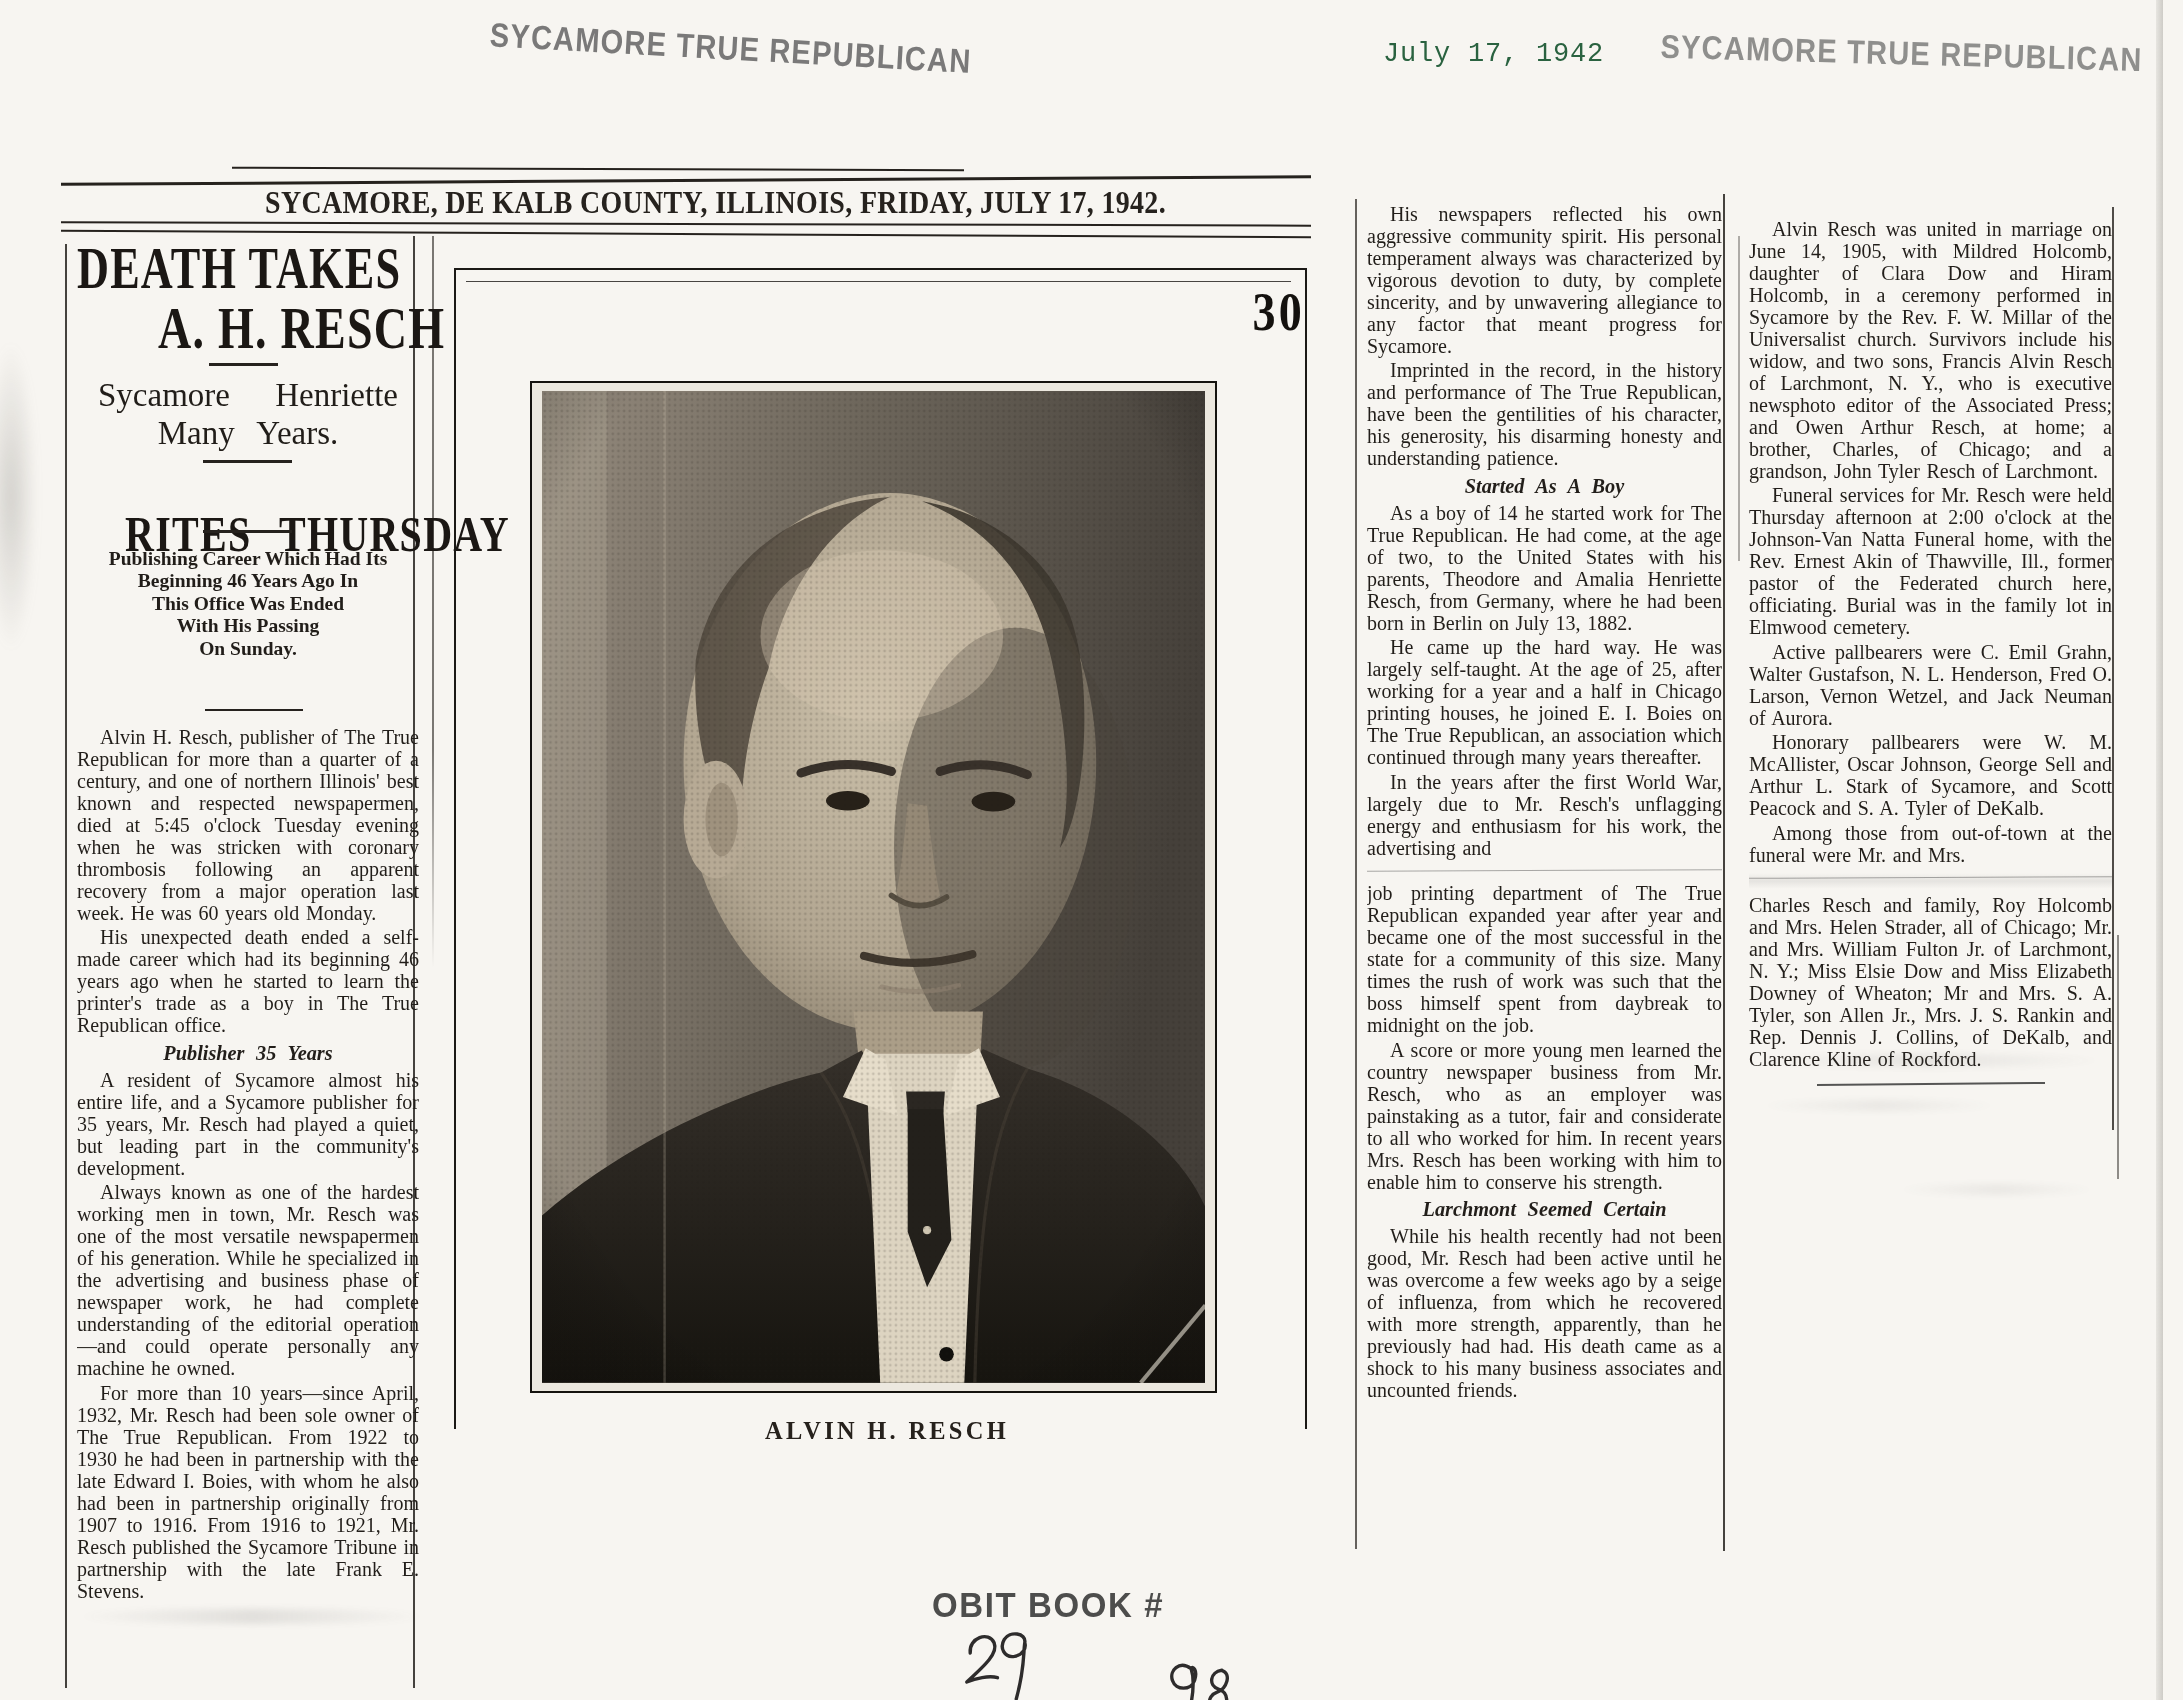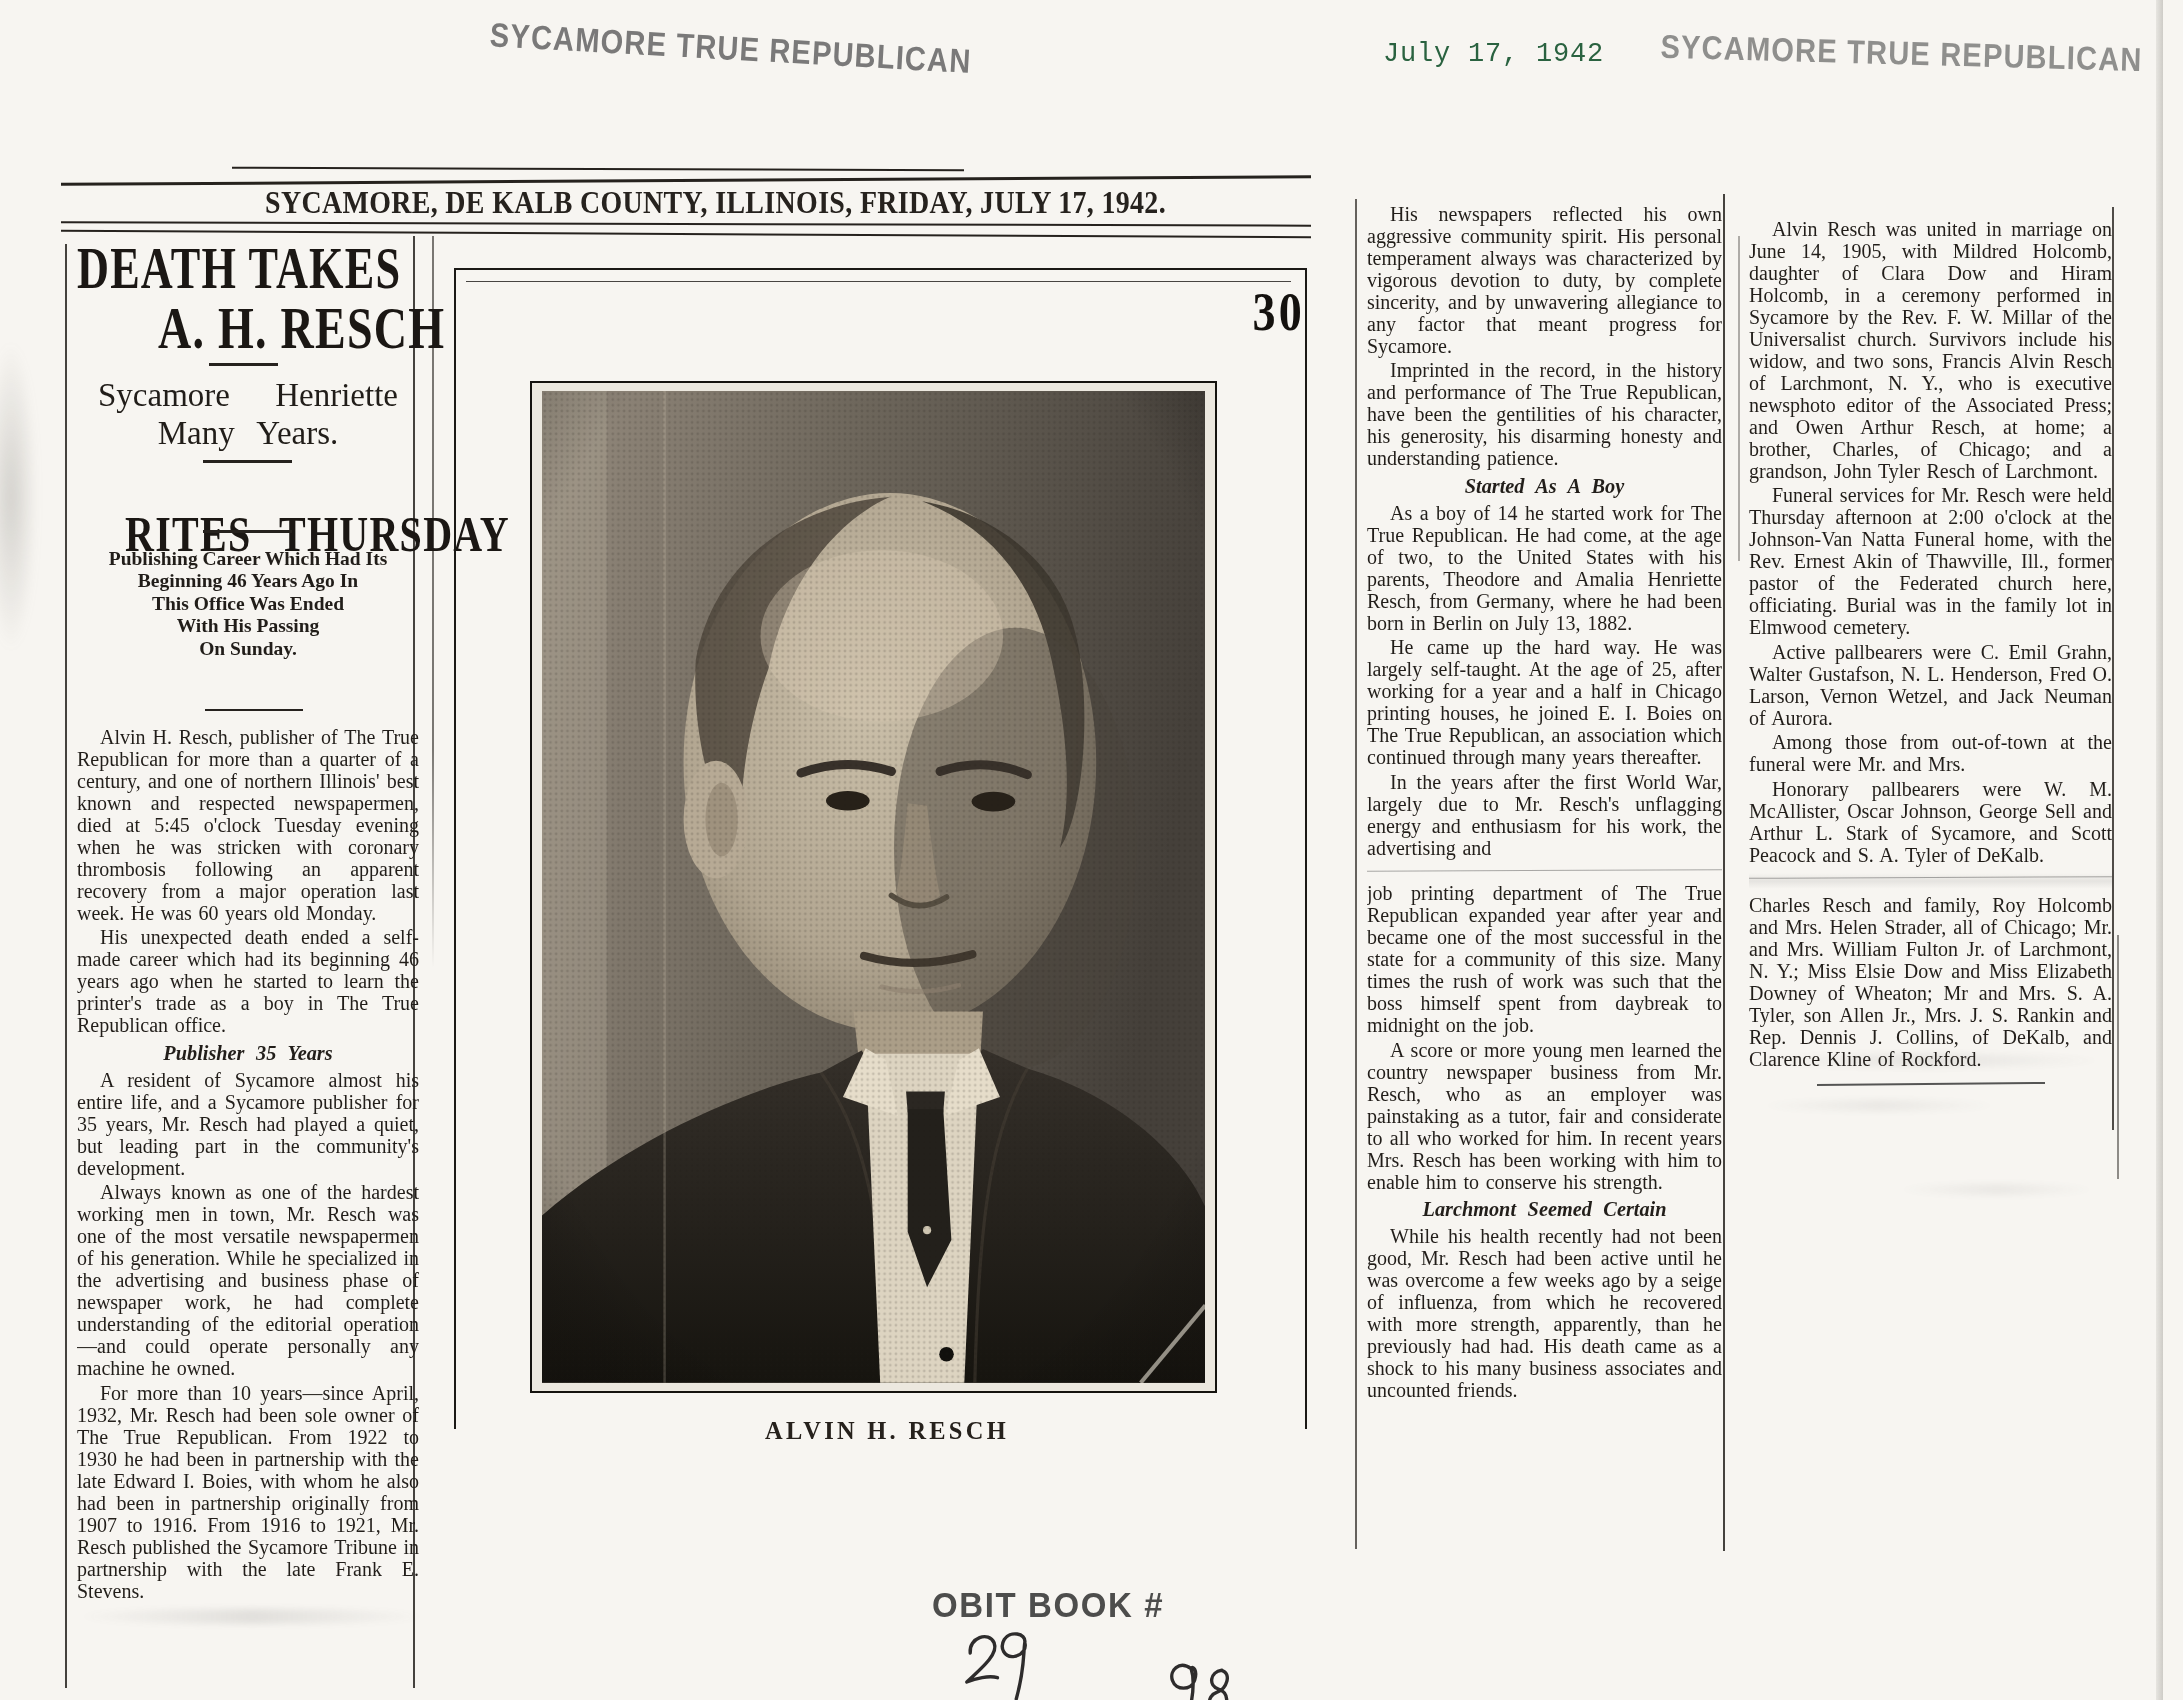--- a/index.html
+++ b/index.html
@@ -207,22 +207,22 @@
     <p>While his health recently had not been good, Mr. Resch had been active until he was overcome a few weeks ago by a seige of influenza, from which he recovered with more strength, apparently, than he previously had had. His death came as a shock to his many business associates and uncounted friends.</p>
   </div>
 
   <div class="abs" style="left:1738px;top:236px;width:1.6px;height:325px;background:#26221e;opacity:.35;"></div>
   <div class="abs rule" style="left:2112px;top:207px;width:2.4px;height:923px;opacity:.8;"></div>
   <div class="abs" style="left:2117px;top:935px;width:1.6px;height:244px;background:#26221e;opacity:.5;"></div>
   <div class="abs body-col" style="left:1749px;top:218px;width:363px;height:976px;">
     <p>Alvin Resch was united in marriage on June 14, 1905, with Mildred Holcomb, daughter of Clara Dow and Hiram Holcomb, in a ceremony performed in Sycamore by the Rev. F. W. Millar of the Universalist church. Survivors include his widow, and two sons, Francis Alvin Resch of Larchmont, N. Y., who is executive newsphoto editor of the Associated Press; and Owen Arthur Resch, at home; a brother, Charles, of Chicago; and a grandson, John Tyler Resch of Larchmont.</p>
     <p>Funeral services for Mr. Resch were held Thursday afternoon at 2:00 o'clock at the Johnson-Van Natta Funeral home, with the Rev. Ernest Akin of Thawville, Ill., former pastor of the Federated church here, officiating. Burial was in the family lot in Elmwood cemetery.</p>
     <p>Active pallbearers were C. Emil Grahn, Walter Gustafson, N. L. Henderson, Fred O. Larson, Vernon Wetzel, and Jack Neuman of Aurora.</p>
+    <p>Honorary pallbearers were W. M. McAllister, Oscar Johnson, George Sell and Arthur L. Stark of Sycamore, and Scott Peacock and S. A. Tyler of DeKalb.</p>
     <p>Among those from out-of-town at the funeral were Mr. and Mrs.</p>
-    <p>Honorary pallbearers were W. M. McAllister, Oscar Johnson, George Sell and Arthur L. Stark of Sycamore, and Scott Peacock and S. A. Tyler of DeKalb.</p>
     <div class="cut smear"></div>
     <p class="noind smudged">Charles Resch and family, Roy Holcomb and Mrs. Helen Strader, all of Chicago; Mr. and Mrs. William Fulton Jr. of Larchmont, N. Y.; Miss Elsie Dow and Miss Elizabeth Downey of Wheaton; Mr and Mrs. S. A. Tyler, son Allen Jr., Mrs. J. S. Rankin and Rep. Dennis J. Collins, of DeKalb, and Clarence Kline of Rockford.</p>
     <div class="end-rule"></div>
   </div>
   <div class="streak" style="left:1749px;top:1054px;width:358px;height:13px;opacity:.4;"></div>
   <div class="streak" style="left:1757px;top:1100px;width:244px;height:10.6px;opacity:.3;"></div>
   <div class="streak" style="left:1895px;top:1184px;width:203px;height:10.6px;opacity:.3;"></div>
 
   <div class="abs" id="obit-stamp">OBIT BOOK #</div>
   <svg class="abs hand" style="left:953px;top:1624px;" width="89" height="81" viewBox="0 0 100 95">

